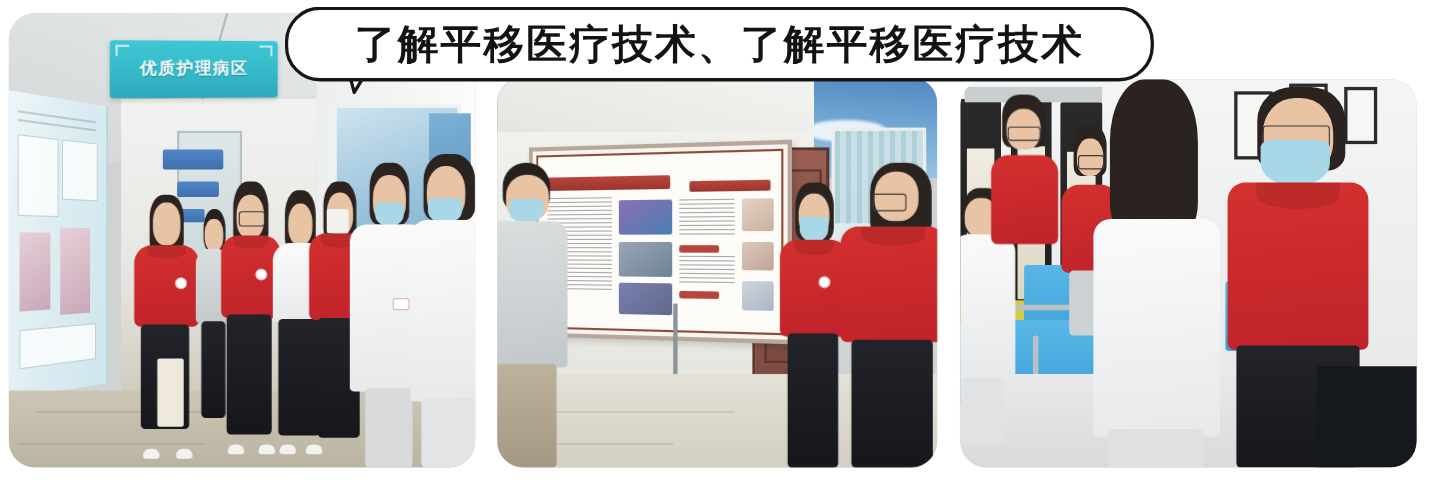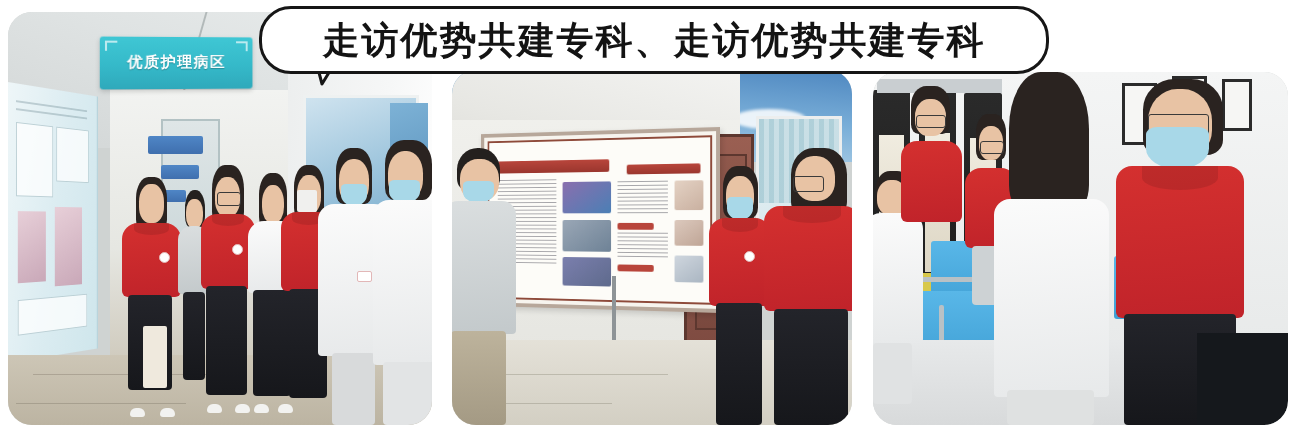--- a/index.html
+++ b/index.html
@@ -616,16 +616,16 @@
 
     </div>
   </div>
 
   <svg id="bubble-tail" viewBox="0 0 26 26">
     <path d="M3,1 L23,1 L9,24 Z" fill="#ffffff" stroke="#161616" stroke-width="3" stroke-linejoin="round"></path>
     <rect x="2" y="0" width="22" height="4" fill="#ffffff"></rect>
   </svg>
 
   <div id="caption-bubble">
-    <span id="caption-text">走访优势共建专科、走访优势共建专科</span>
+    <span id="caption-text">了解平移医疗技术、了解平移医疗技术</span>
   </div>
 
 </div>
 
 </body></html>

